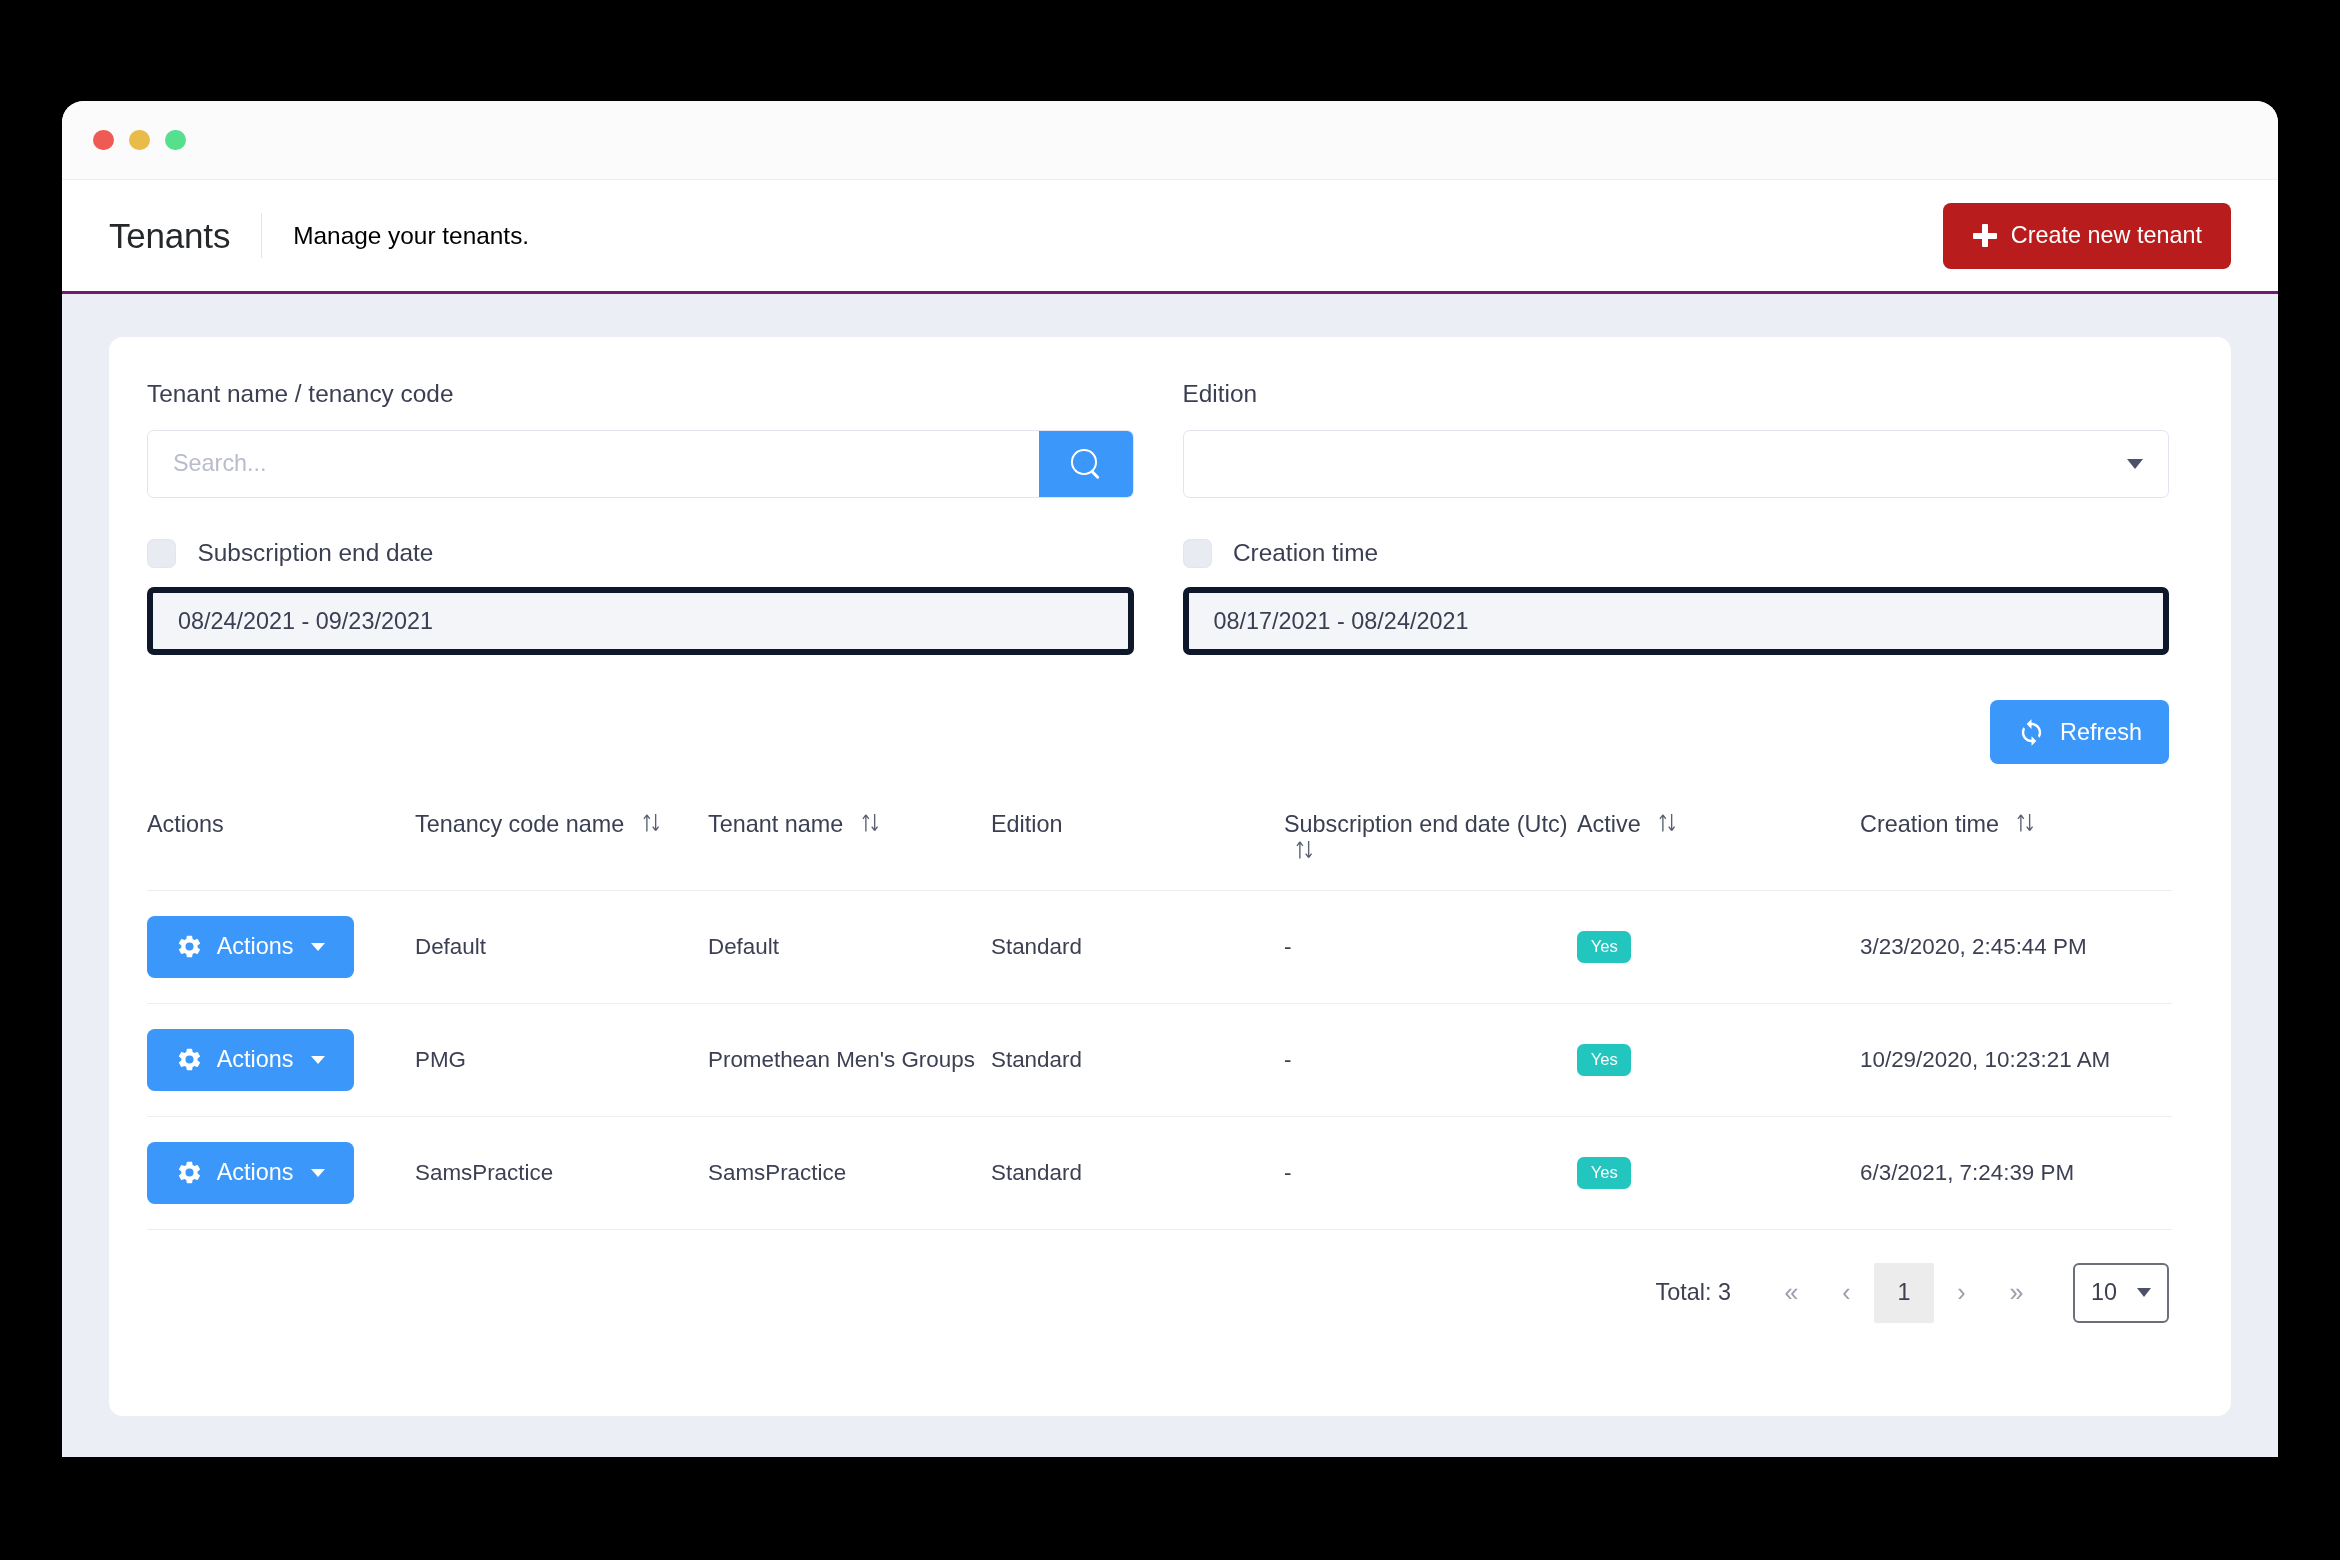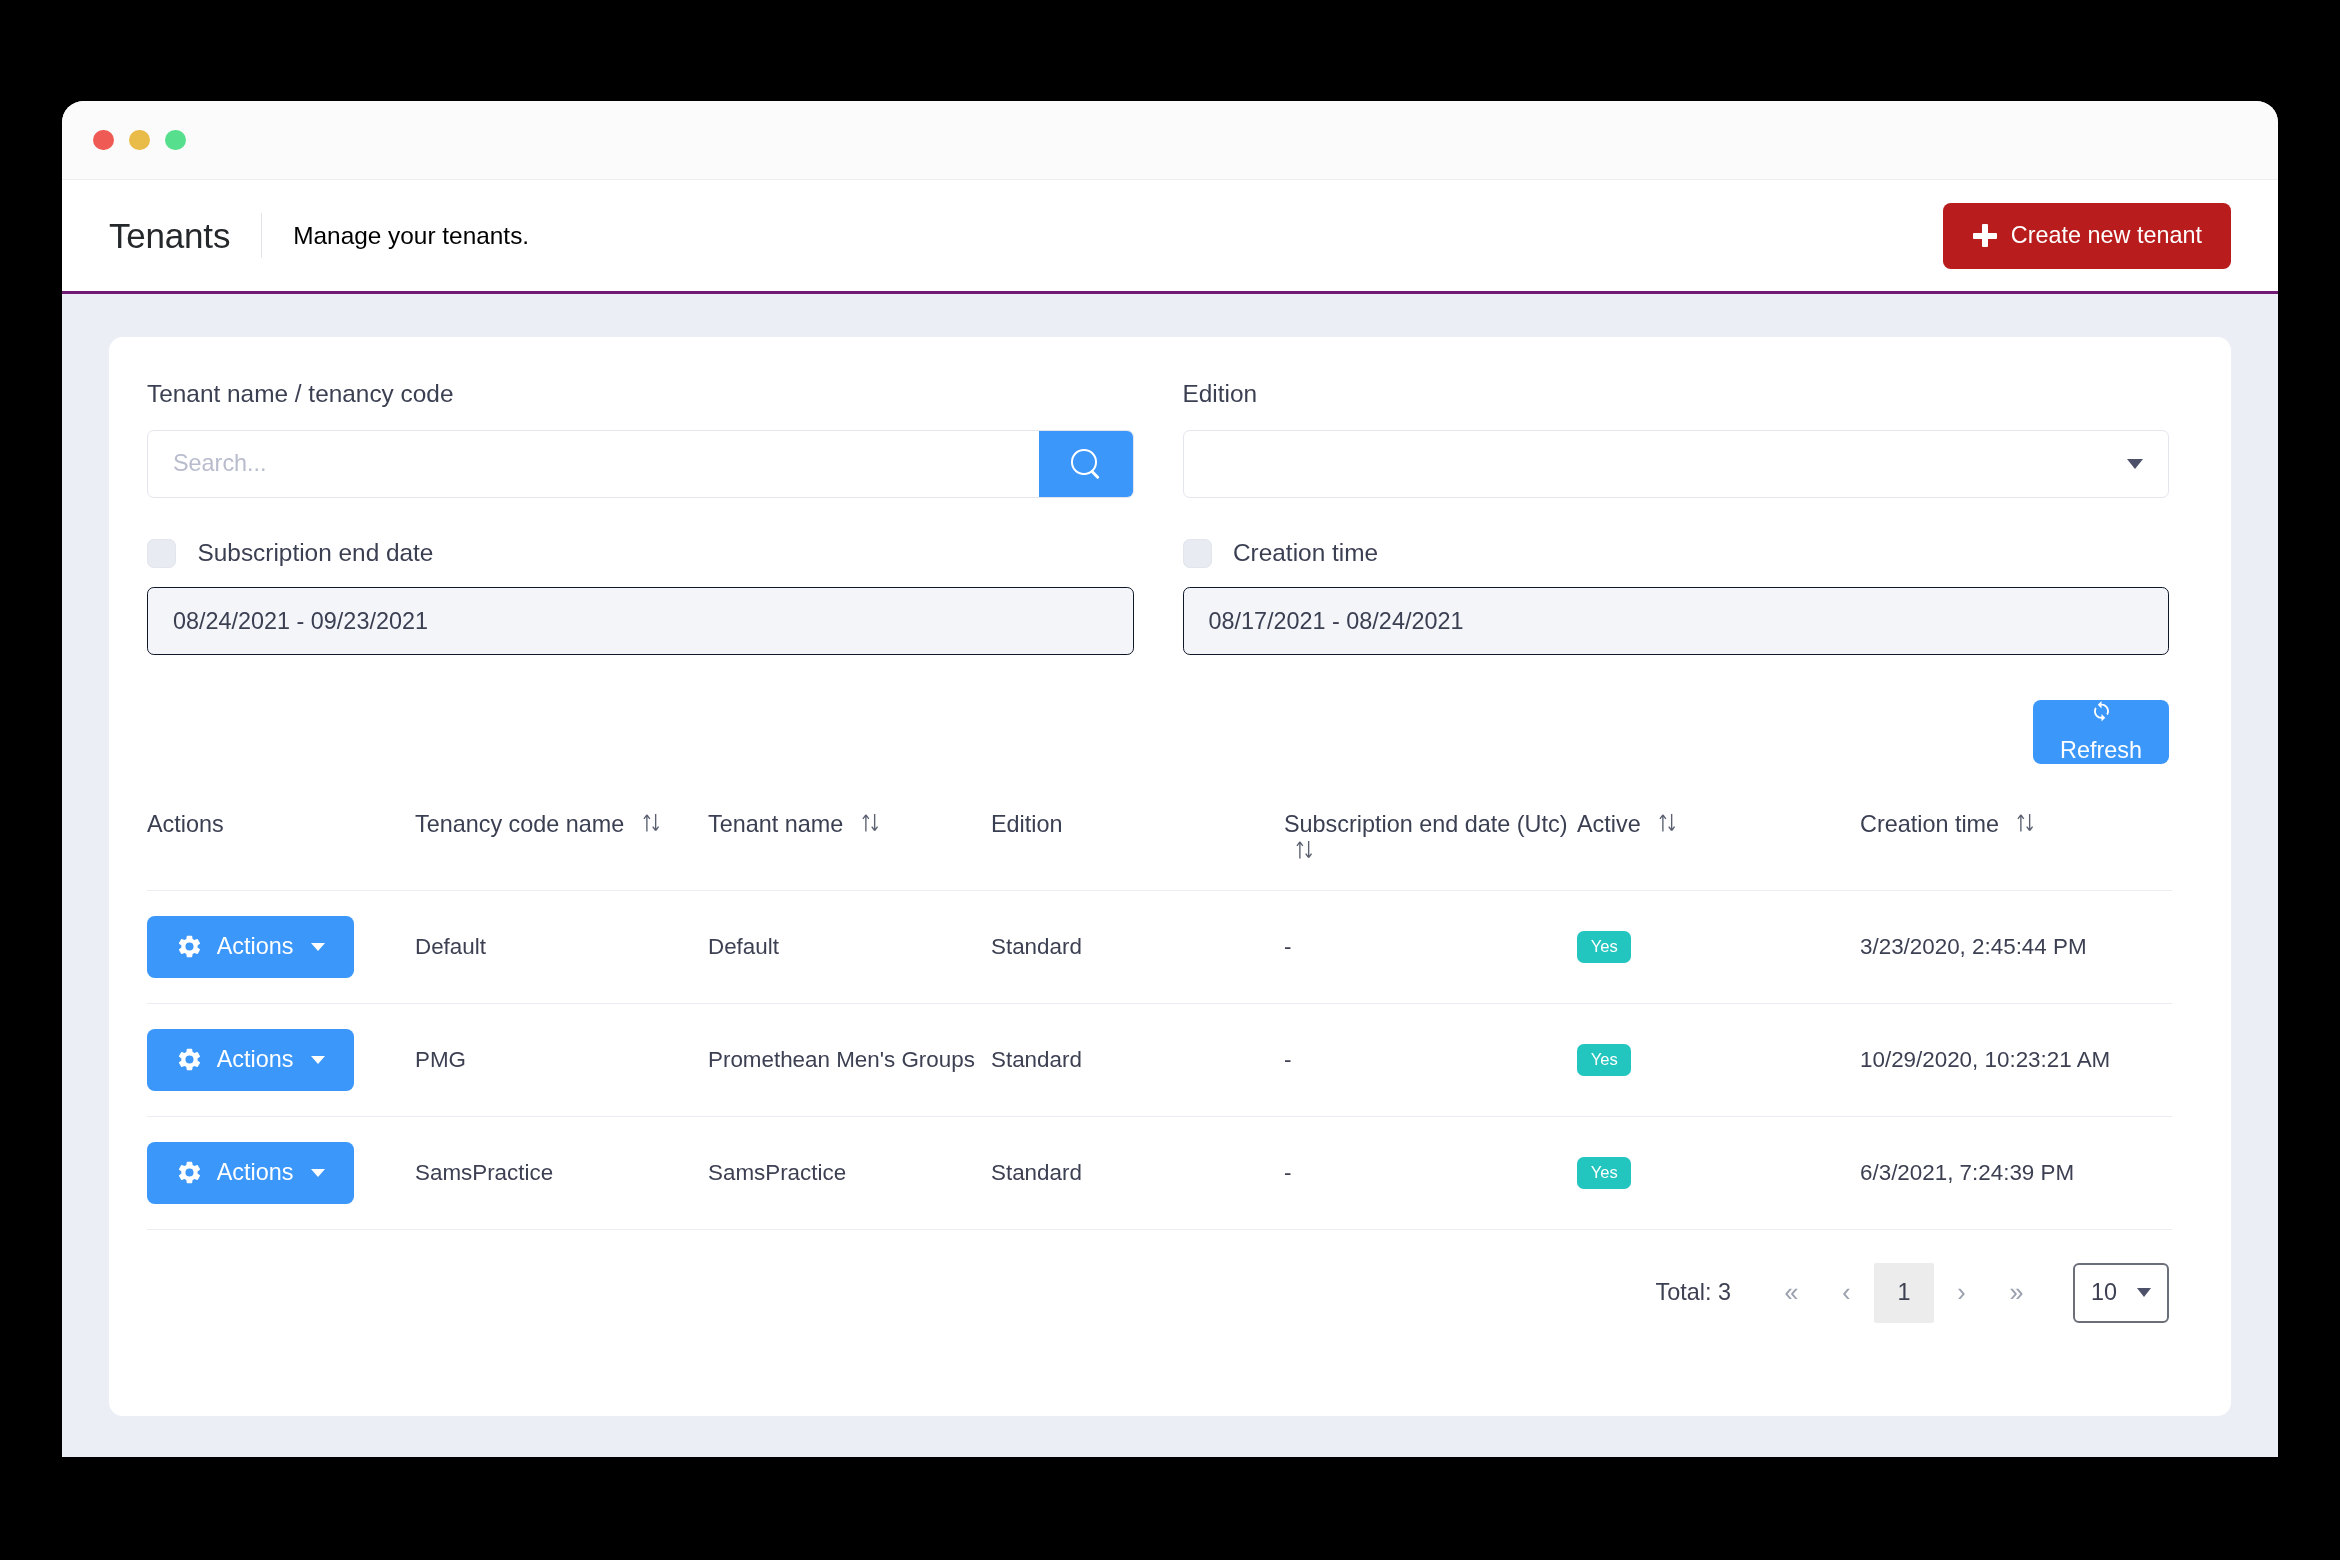--- a/index.html
+++ b/index.html
@@ -178,21 +178,21 @@
     border-radius: 6.8px;
     background: #e9ebf2;
     border: 1px solid #e3e5ee;
     cursor: pointer;
     flex: none;
   }
   .check-label { font-size: 24.4px; color: #3b3f52; }
   .date-box {
     height: 68px;
     background: #f3f5f9;
-    border: 1px solid #0f172a;
+    border: 6px solid #0f172a;
     border-radius: 6.8px;
     display: flex; align-items: center;
     padding: 0 25px;
     font-size: 23.4px;
     color: #3b3f52;
     cursor: pointer;
   }
 
   
   .refresh-row {
@@ -203,21 +203,20 @@
     background: #3c97fb;
     color: #fff;
     border: none;
     border-radius: 7.8px;
     height: 64px;
     padding: 0 27px;
     font-size: 23.4px;
     font-family: inherit;
     display: inline-flex; align-items: center; gap: 14.6px;
     cursor: pointer;
-    flex-direction: column;
   }
   .refresh-ic { display: block; }
 
   
   table.tenants {
     width: 100%;
     border-collapse: collapse;
     margin-top: 37px;
     table-layout: fixed;
   }

